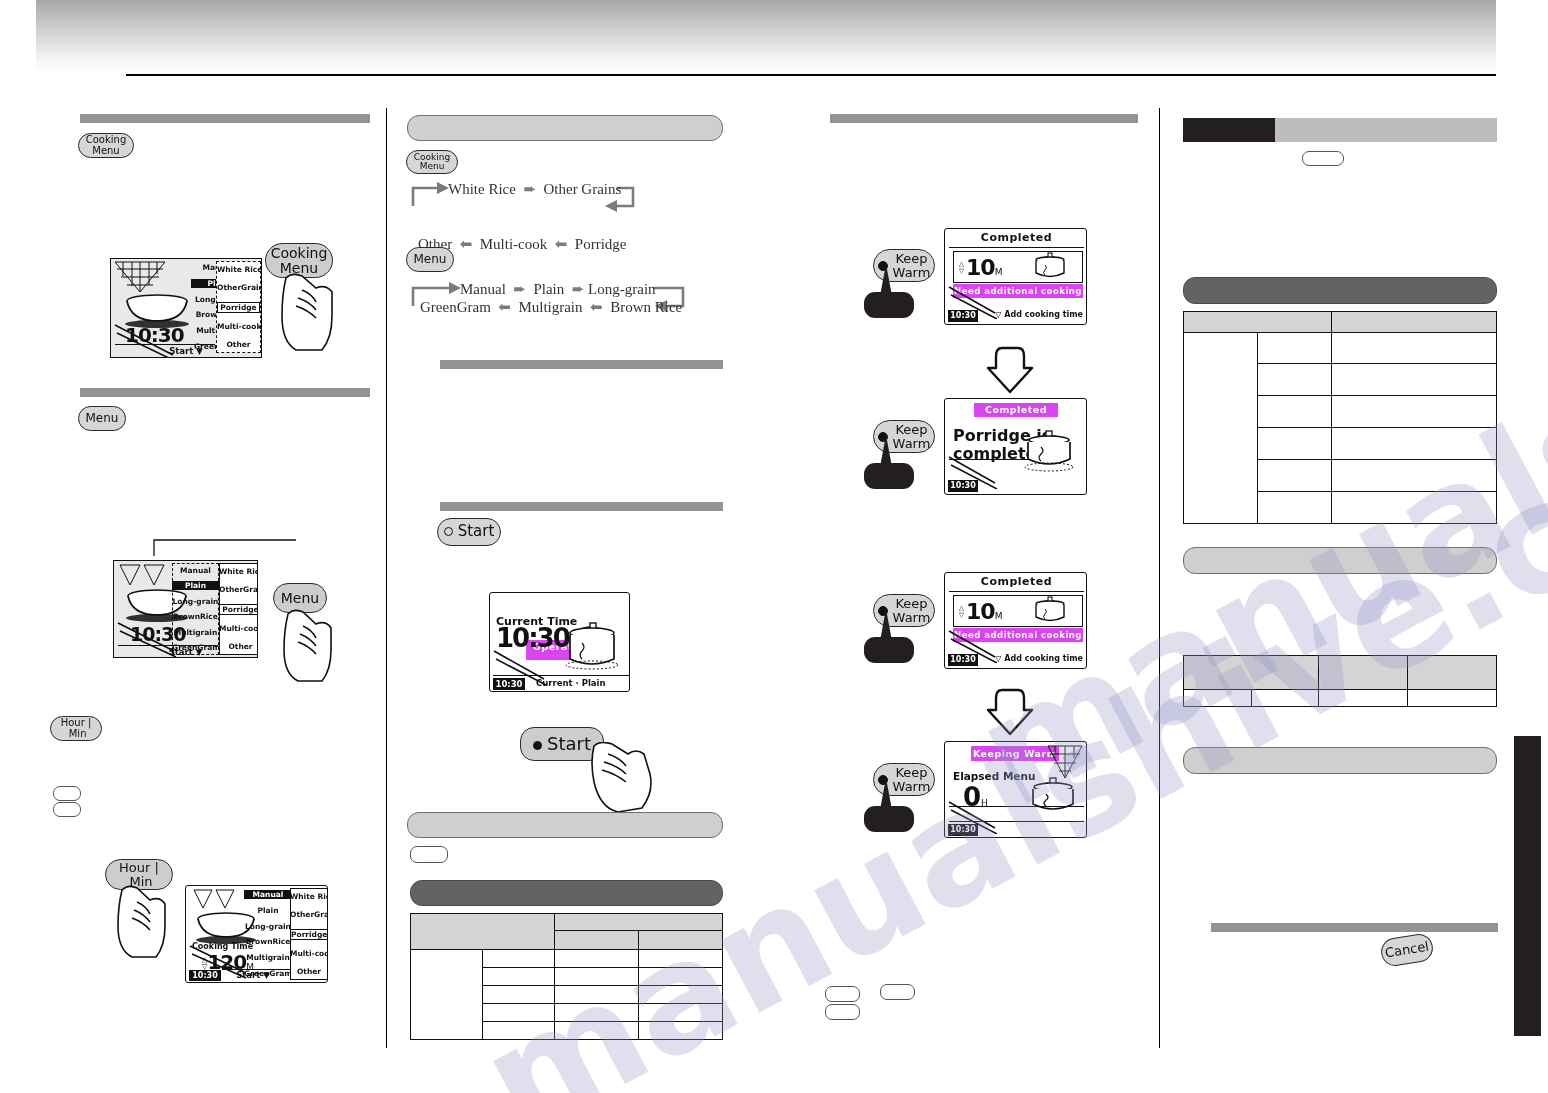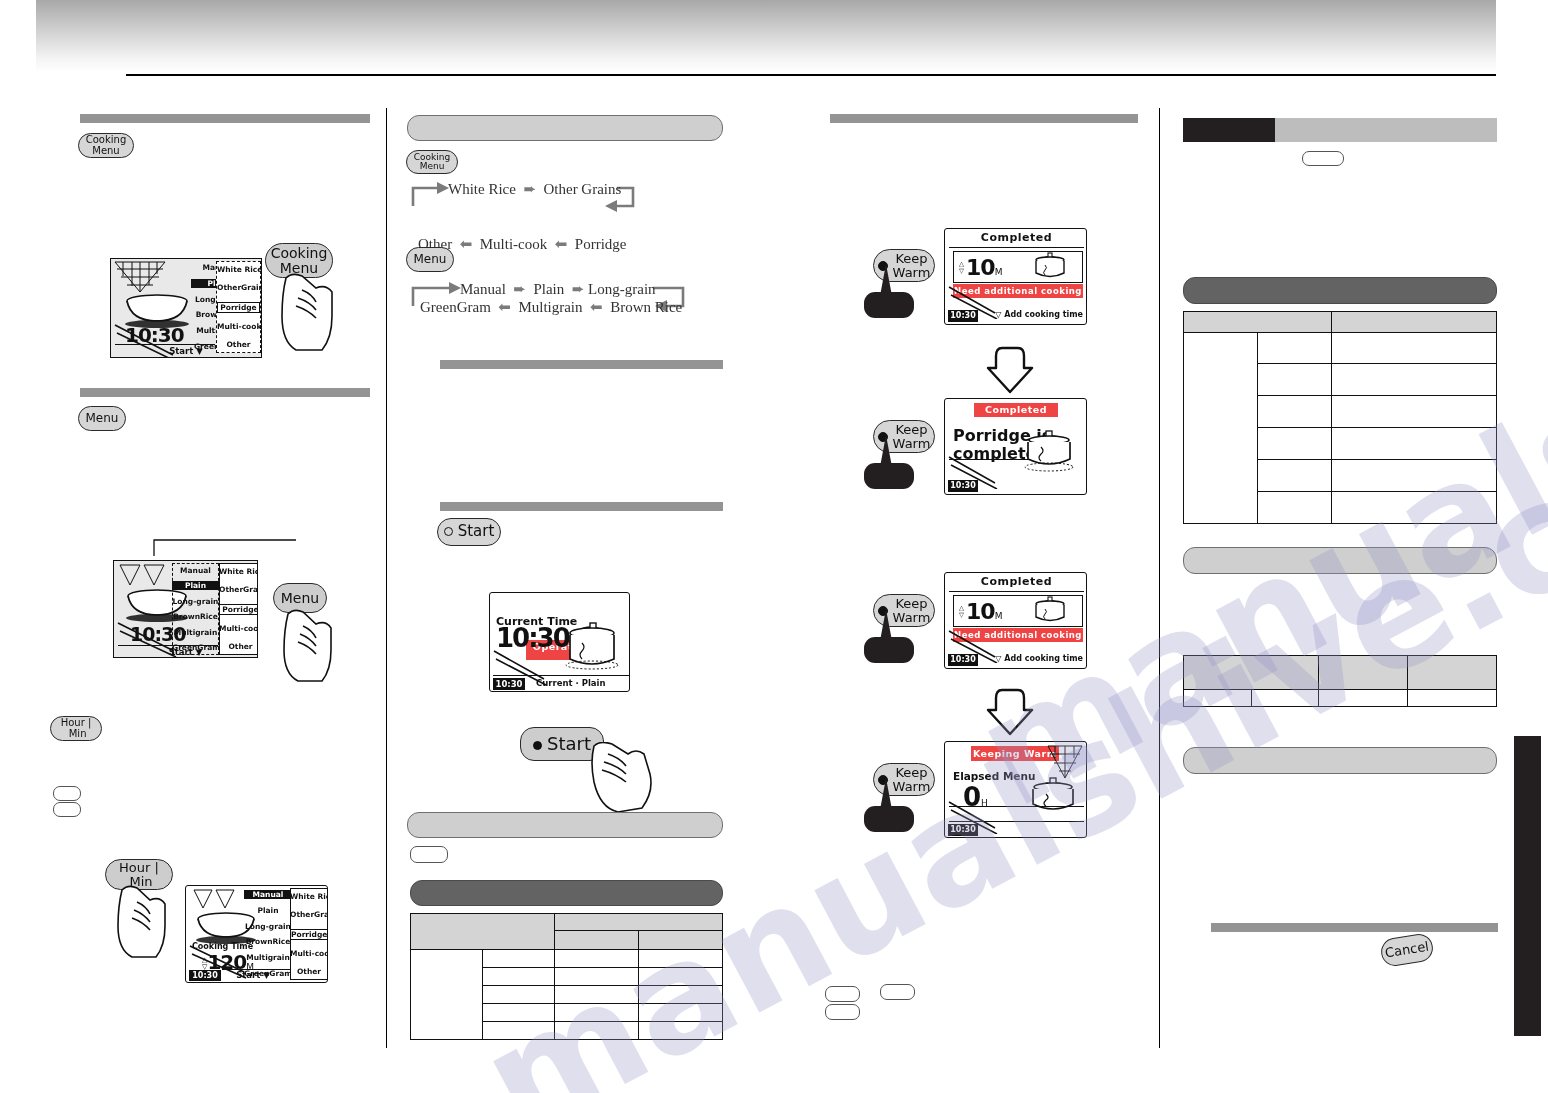--- a/index.html
+++ b/index.html
@@ -61,21 +61,21 @@
   .hdr-black{position:absolute;background:#231f20;}
 
   
   .lcd{
     position:absolute;box-sizing:border-box;
     border:1.4px solid #111;background:#e9e9e9;
     font-family:"DejaVu Sans", sans-serif;color:#111;overflow:hidden;
   }
   .lcd.white{background:#fff;border-radius:3px;}
   .lcd-title{
-    position:absolute;background:#ef4444;color:#fff;font-weight:bold;
+    position:absolute;background:#d946ef;color:#fff;font-weight:bold;
     text-align:center;letter-spacing:.5px;
   }
   .lcd-title.plain{background:transparent;color:#111;}
   .lcd-clock{position:absolute;background:#111;color:#fff;font-weight:bold;text-align:center;}
   .menu-col{
     position:absolute;display:flex;flex-direction:column;justify-content:space-between;
     font-weight:bold;
   }
   .menu-col > div{text-align:center;white-space:nowrap;}
   .sel-inv{background:#111;color:#fff;}

